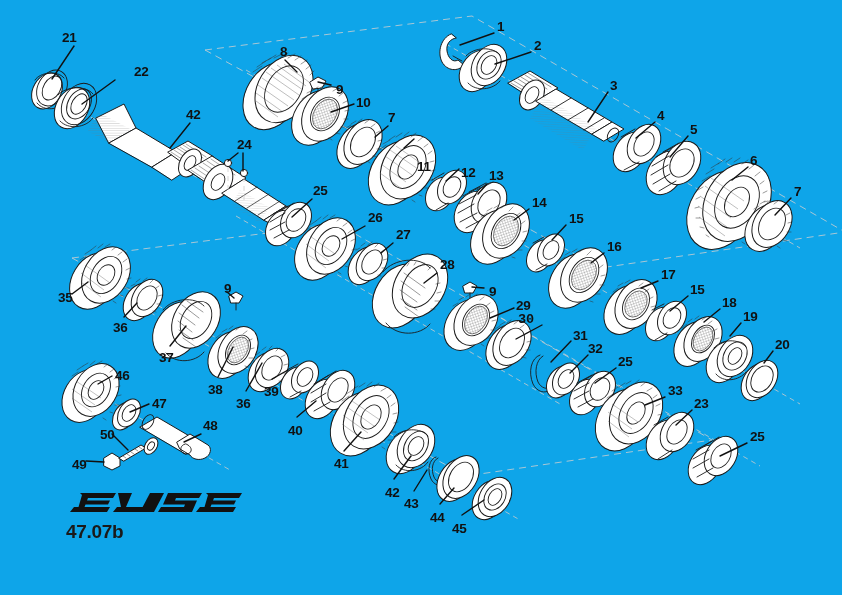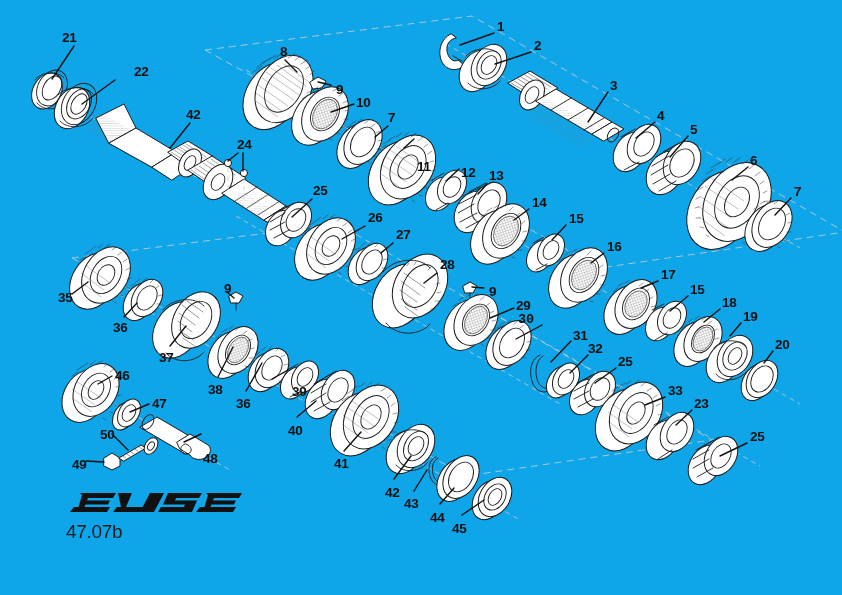--- a/index.html
+++ b/index.html
@@ -18,21 +18,21 @@
     font-size:13.5px;
     color:#111111;
     line-height:1;
     white-space:nowrap;
     letter-spacing:-0.2px;
   }
   #title{
     position:absolute;
     left:66px;top:521px;
     font-family:"Liberation Sans",sans-serif;
-    font-weight:normal;
+    font-weight:bold;
     font-size:19px;
     color:#1a1a1a;
     letter-spacing:-0.3px;
   }
   #logo{position:absolute;left:66px;top:487px;width:180px;height:32px;}
 </style>
 </head>
 <body>
 
 <div id="sheet">
@@ -1036,30 +1036,30 @@
       <div class="lbl" style="left: 661px; top: 268px;">17</div>
       <div class="lbl" style="left: 690px; top: 283px;">15</div>
       <div class="lbl" style="left: 722px; top: 296px;">18</div>
       <div class="lbl" style="left: 743px; top: 310px;">19</div>
       <div class="lbl" style="left: 775px; top: 338px;">20</div>
       <div class="lbl" style="left: 58px; top: 291px;">35</div>
       <div class="lbl" style="left: 113px; top: 321px;">36</div>
       <div class="lbl" style="left: 159px; top: 351px;">37</div>
       <div class="lbl" style="left: 208px; top: 383px;">38</div>
       <div class="lbl" style="left: 236px; top: 397px;">36</div>
-      <div class="lbl" style="left: 264px; top: 385px; margin-left: 28px;">39</div>
+      <div class="lbl" style="left: 264px; top: 385px;">39</div>
       <div class="lbl" style="left: 288px; top: 424px;">40</div>
       <div class="lbl" style="left: 334px; top: 457px;">41</div>
       <div class="lbl" style="left: 385px; top: 486px;">42</div>
       <div class="lbl" style="left: 404px; top: 497px;">43</div>
       <div class="lbl" style="left: 430px; top: 511px;">44</div>
       <div class="lbl" style="left: 452px; top: 522px;">45</div>
       <div class="lbl" style="left: 115px; top: 369px;">46</div>
       <div class="lbl" style="left: 152px; top: 397px;">47</div>
-      <div class="lbl" style="left: 203px; top: 452px;">48</div>
+      <div class="lbl" style="left: 203px; top: 419px;">48</div>
       <div class="lbl" style="left: 72px; top: 458px;">49</div>
       <div class="lbl" style="left: 100px; top: 428px;">50</div>
     </div>
 
   <svg id="logo" viewBox="0 0 180 32">
     <g fill="#111111">
 
       <path d="M14 6 L50 6 L47 11 L22 11 L21 13.5 L44 13.5 L42 17.5 L19.5 17.5 L18.5 20 L44 20 L41 25 L4 25 L8 20 L12.5 20 L16 8 Z"></path>
 
       <path d="M52 6 L66 6 L60 20 L82 20 L79 25 L47 25 L51 20 L55 20 Z"></path>

